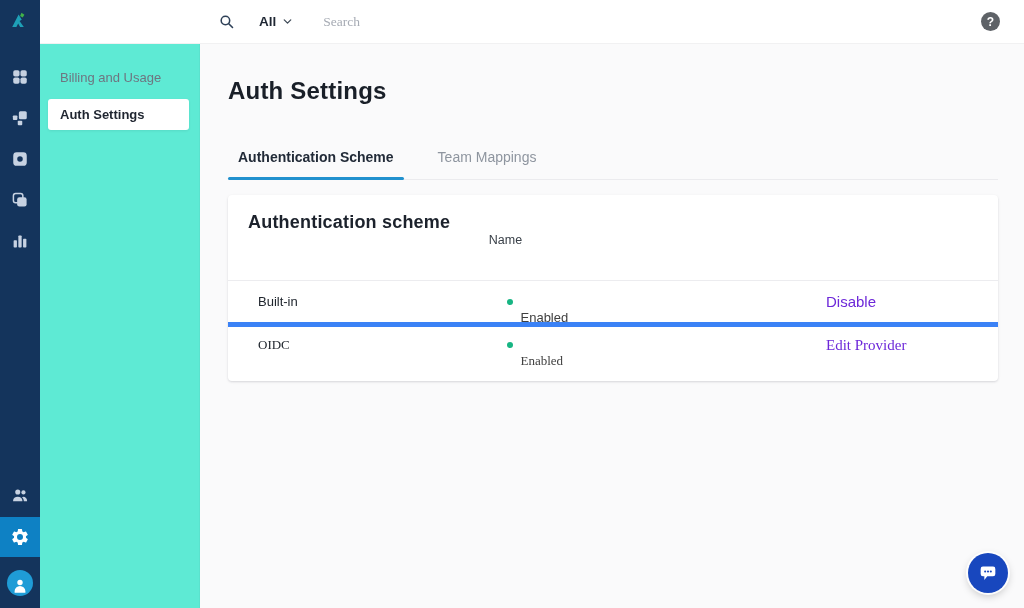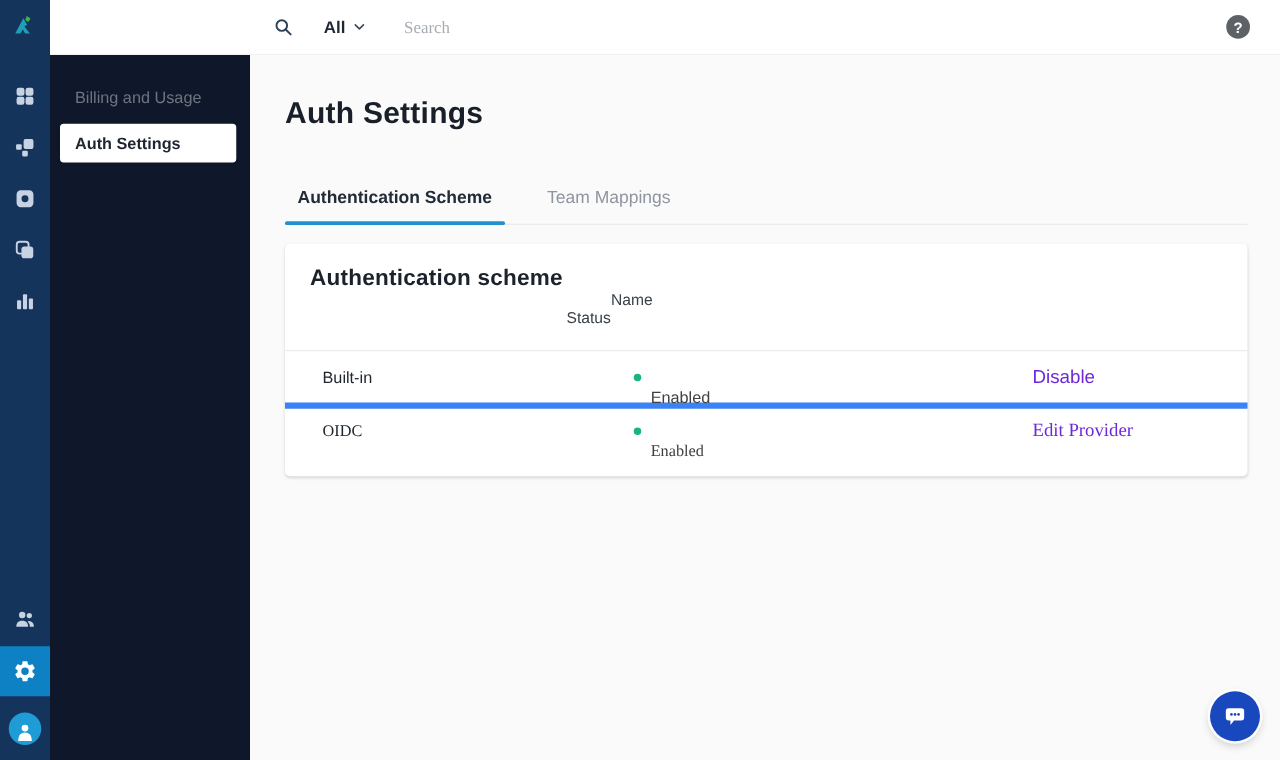--- a/index.html
+++ b/index.html
@@ -68,21 +68,21 @@
     margin-left:auto;
     width:19px; height:19px; border-radius:50%; background:#5e6267;
     color:#ffffff; font-size:12px; font-weight:700;
     display:flex; align-items:center; justify-content:center;
     border:none; cursor:pointer; font-family:"Liberation Sans", sans-serif;
   }
 
   
   .subsidebar {
     position:absolute; left:40px; top:44px; width:160px; height:564px;
-    background:#0f172a; border-right:1px solid rgba(0,0,0,0.03);
+    background:#5eead4; border-right:1px solid rgba(0,0,0,0.03);
     padding-top:18px;
   }
   .subitem {
     margin:0 10px 6px 8px; height:31px; border-radius:3px;
     display:flex; align-items:center; padding:0 12px;
     font-size:13px; color:#6e7580; cursor:pointer; font-weight:500;
     white-space:nowrap;
   }
   .subitem.active {
     background:#ffffff; color:#1f2530; font-weight:600;
@@ -230,21 +230,20 @@
   <div class="tabs">
     <div class="tab active">Authentication Scheme</div>
     <div class="tab">Team Mappings</div>
   </div>
 
   <section class="card">
     <h2 class="card-title">Authentication scheme</h2>
 
     <div class="t-row t-head">
       <div class="col-name">Name</div>
-      <div class="col-status">Status</div>
       <div class="col-action"></div>
     </div>
 
     <div class="t-row t-body">
       <div class="col-name">Built-in</div>
       <div class="col-status">
         <span class="status-dot"></span>
         <span class="status-text">Enabled</span>
       </div>
       <div class="col-action">

